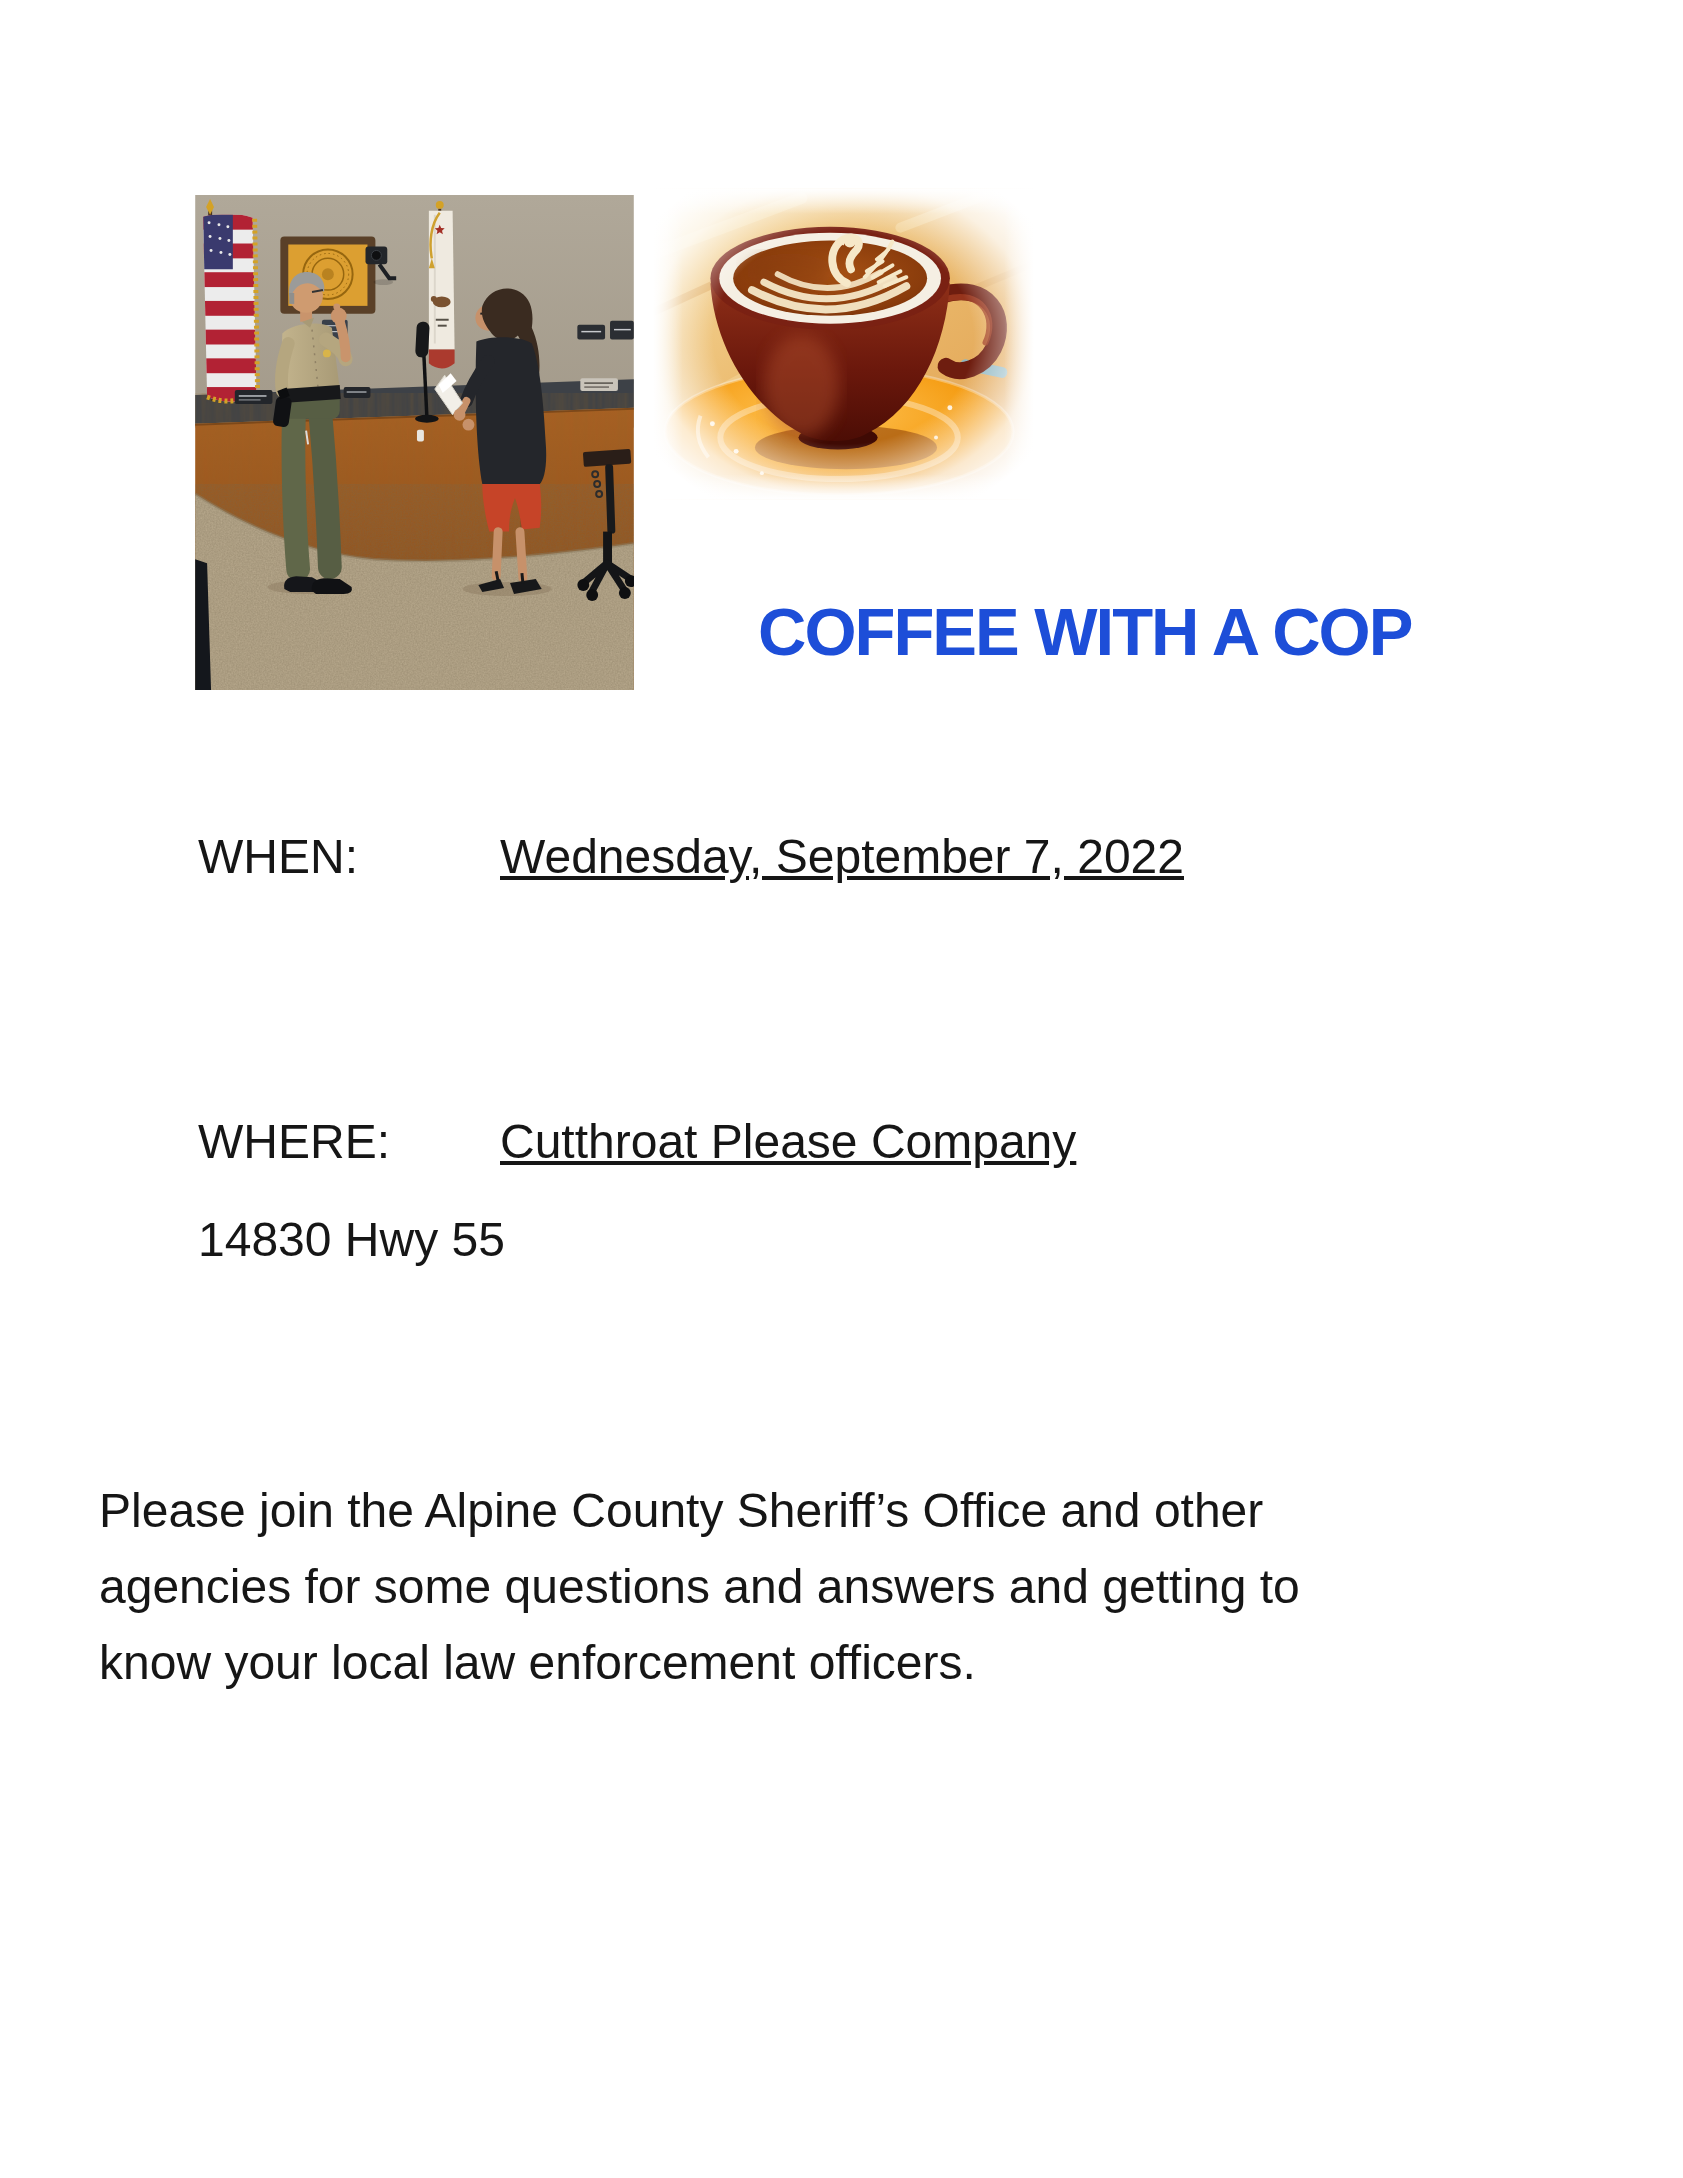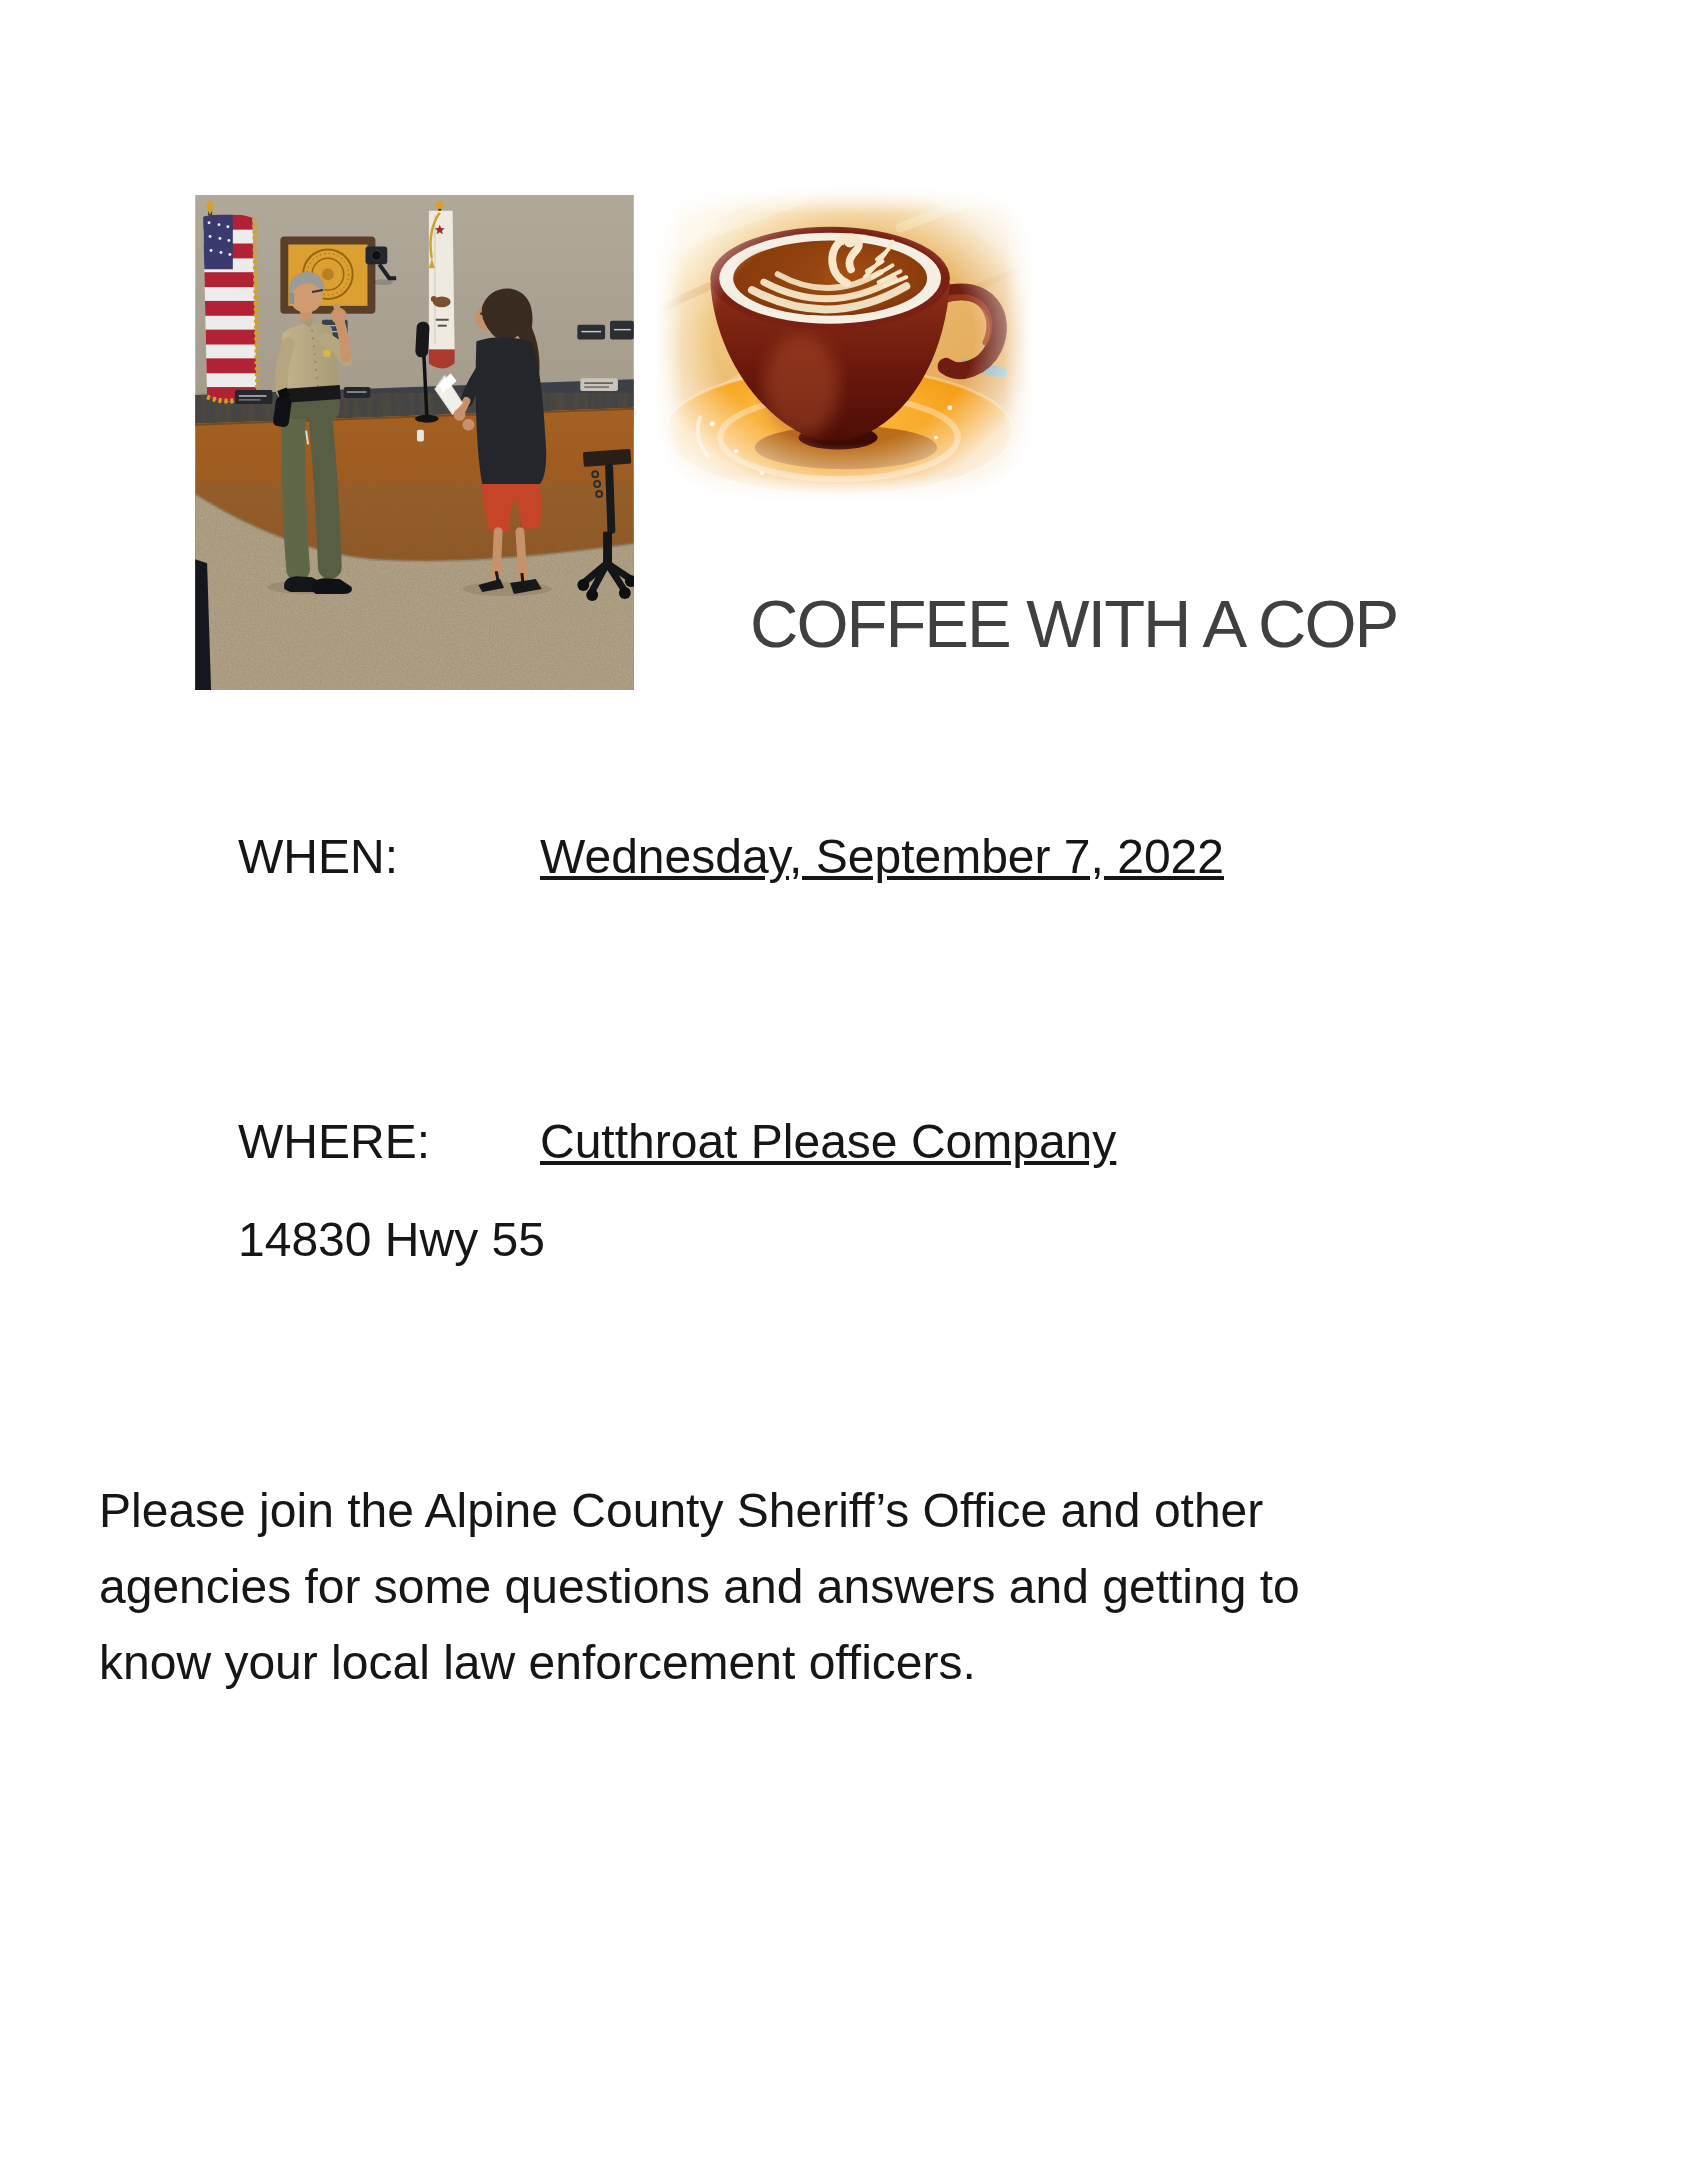--- a/index.html
+++ b/index.html
@@ -6,25 +6,25 @@
   .page{
     position:relative;width:1683px;height:2178px;background:#ffffff;
     font-family:"Liberation Sans","DejaVu Sans",sans-serif;color:#161616;
     overflow:hidden;
   }
   .photo{position:absolute;margin:0;padding:0;}
   .photo svg{display:block;}
   .photo-ceremony{left:195px;top:195px;width:439px;height:495px;}
   .photo-coffee{left:653px;top:188px;width:381px;height:312px;}
   .flyer-title{
-    position:absolute;left:750px;top:590px;margin:0;
-    font-size:67px;font-weight:400;letter-spacing:-2px;line-height:67px;
-    color:#404040;white-space:pre;
+    position:absolute;left:750px;top:590px;margin:8px;
+    font-size:67px;font-weight:700;letter-spacing:-2px;line-height:67px;
+    color:#1d4ed8;white-space:pre;
   }
-  .textline{position:absolute;font-size:48px;line-height:48px;white-space:pre;margin-left:40px;}
+  .textline{position:absolute;font-size:48px;line-height:48px;white-space:pre;}
   .col-label{left:198px;}
   .col-value{left:500px;text-decoration:underline;}
   .row-when{top:833px;}
   .row-time{top:930px;}
   .row-where{top:1118px;}
   .row-addr1{top:1216px;}
   .row-addr2{top:1303px;}
   .invitation{
     position:absolute;left:99px;top:1473px;width:1485px;
     font-size:48px;line-height:76px;text-align:left;white-space:pre-line;

